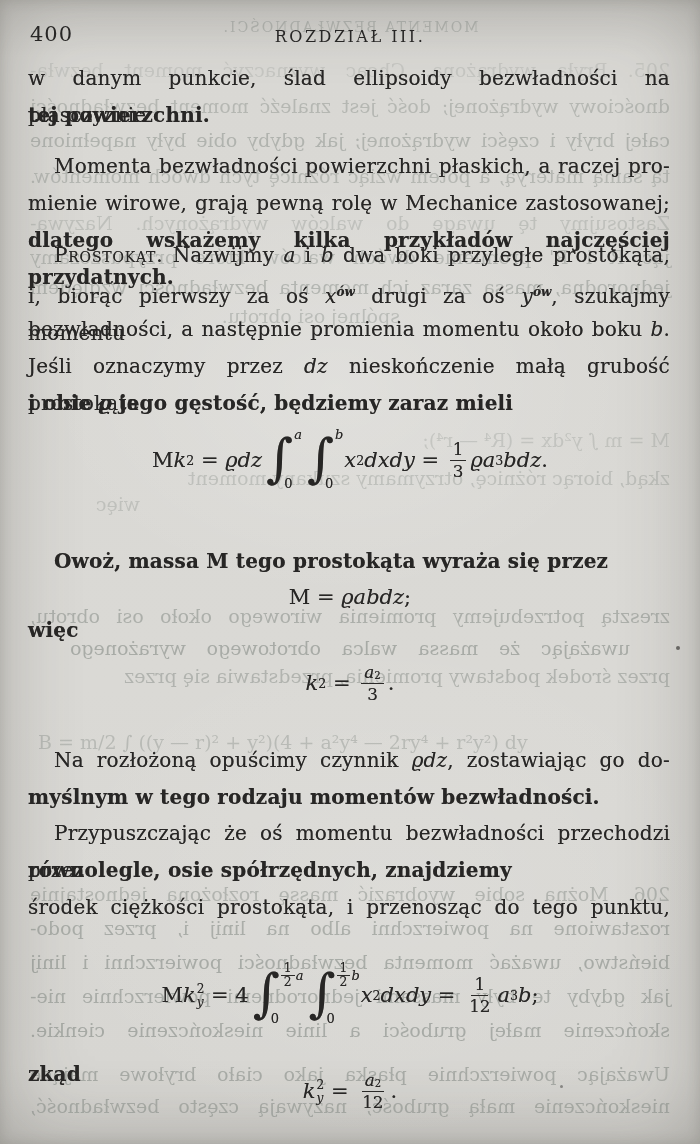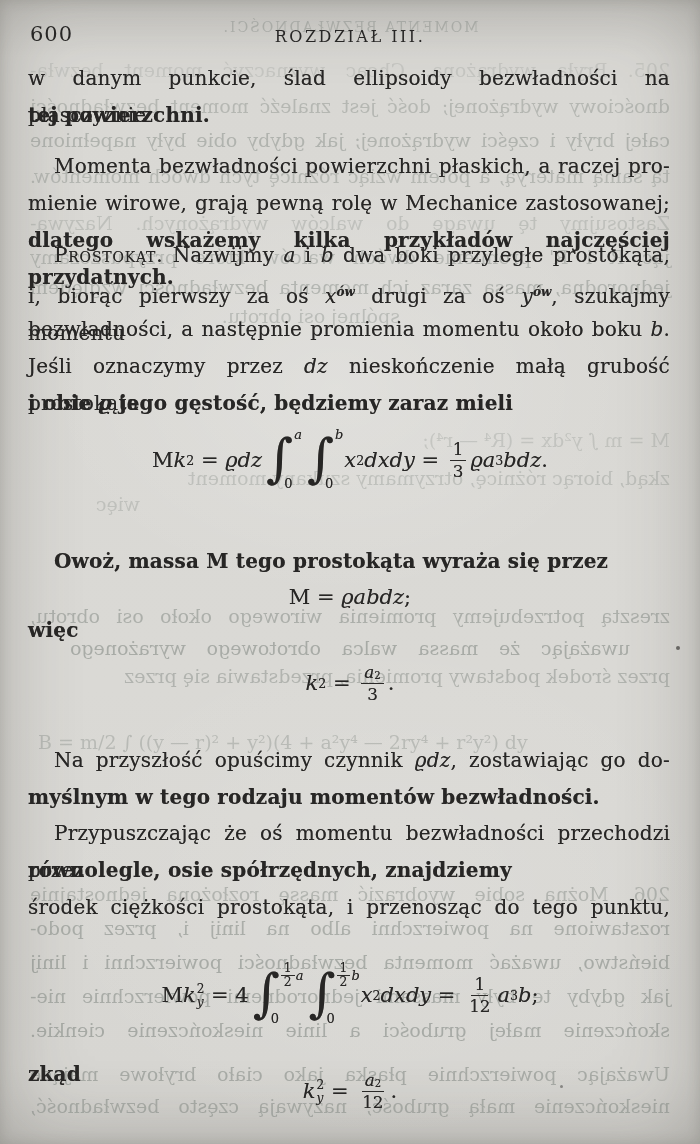--- a/index.html
+++ b/index.html
@@ -76,21 +76,21 @@
   <div class="ghost m" style="top:918px;opacity:.40">rozstawione na powierzchni albo na linij i, przez podo-</div>
   <div class="ghost m" style="top:952px;opacity:.42">bieństwo, uważać momenta bezwładności powierzchni i linij</div>
   <div class="ghost m" style="top:986px;opacity:.40">jak gdyby te były massami jednorodnemi powierzchnie nie-</div>
   <div class="ghost m" style="top:1020px;opacity:.42">skończenie małej grubości a linie nieskończenie cienkie.</div>
   <div class="ghost m" style="top:1064px;opacity:.40">Uważając powierzchnie płaska jako ciało bryłowe mające</div>
   <div class="ghost m" style="top:1096px;opacity:.38">nieskończenie małą grubość, nazywają często bezwładność,</div>
 
   <span class="speck" style="top:646px;left:676px;width:4px;height:4px;opacity:.7"></span>
   <span class="speck" style="top:1085px;left:560px;width:3px;height:3px;opacity:.5"></span>
 
-  <div class="pnum">600</div>
+  <div class="pnum">400</div>
   <div class="chap">ROZDZIAŁ III.</div>
 
   <div class="para" style="top:60px">
       <div class="ln"><span>w danym punkcie, ślad ellipsoidy bezwładności na płasczyznie</span></div>
       <div class="ln last"><span>tej powierzchni.</span></div>
     </div>
   <div class="para ind" style="top:148px">
       <div class="ln"><span>Momenta bezwładności powierzchni płaskich, a raczej pro-</span></div>
       <div class="ln"><span>mienie wirowe, grają pewną rolę w Mechanice zastosowanej;</span></div>
       <div class="ln last"><span>dlatego wskażemy kilka przykładów najczęściej przydatnych.</span></div>
@@ -169,21 +169,21 @@
           <span class="sup">2</span>
         </span>
         <span class="fd">
           <span class="rm">3</span>
         </span>
       </span>
       <span class="rm">.</span>
     </div>
 
   <div class="para ind" style="top:742px">
-      <div class="ln"><span>Na przyszłość opuścimy czynnik </span><span class="it">ϱdz</span><span>, zostawiając go do-</span></div>
+      <div class="ln"><span>Na rozłożoną opuścimy czynnik </span><span class="it">ϱdz</span><span>, zostawiając go do-</span></div>
       <div class="ln last"><span>myślnym w tego rodzaju momentów bezwładności.</span></div>
     </div>
   <div class="para ind" style="top:815px">
       <div class="ln"><span>Przypuszczając że oś momentu bezwładności przechodzi przez</span></div>
       <div class="ln last"><span>równolegle, osie spółrzędnych, znajdziemy</span></div>
       <div class="ln"><span>środek ciężkości prostokąta, i przenosząc do tego punktu,</span></div>
     </div>
 
   <div class="formula" style="top:953px;height:84px">
       <span class="rm">M</span>

